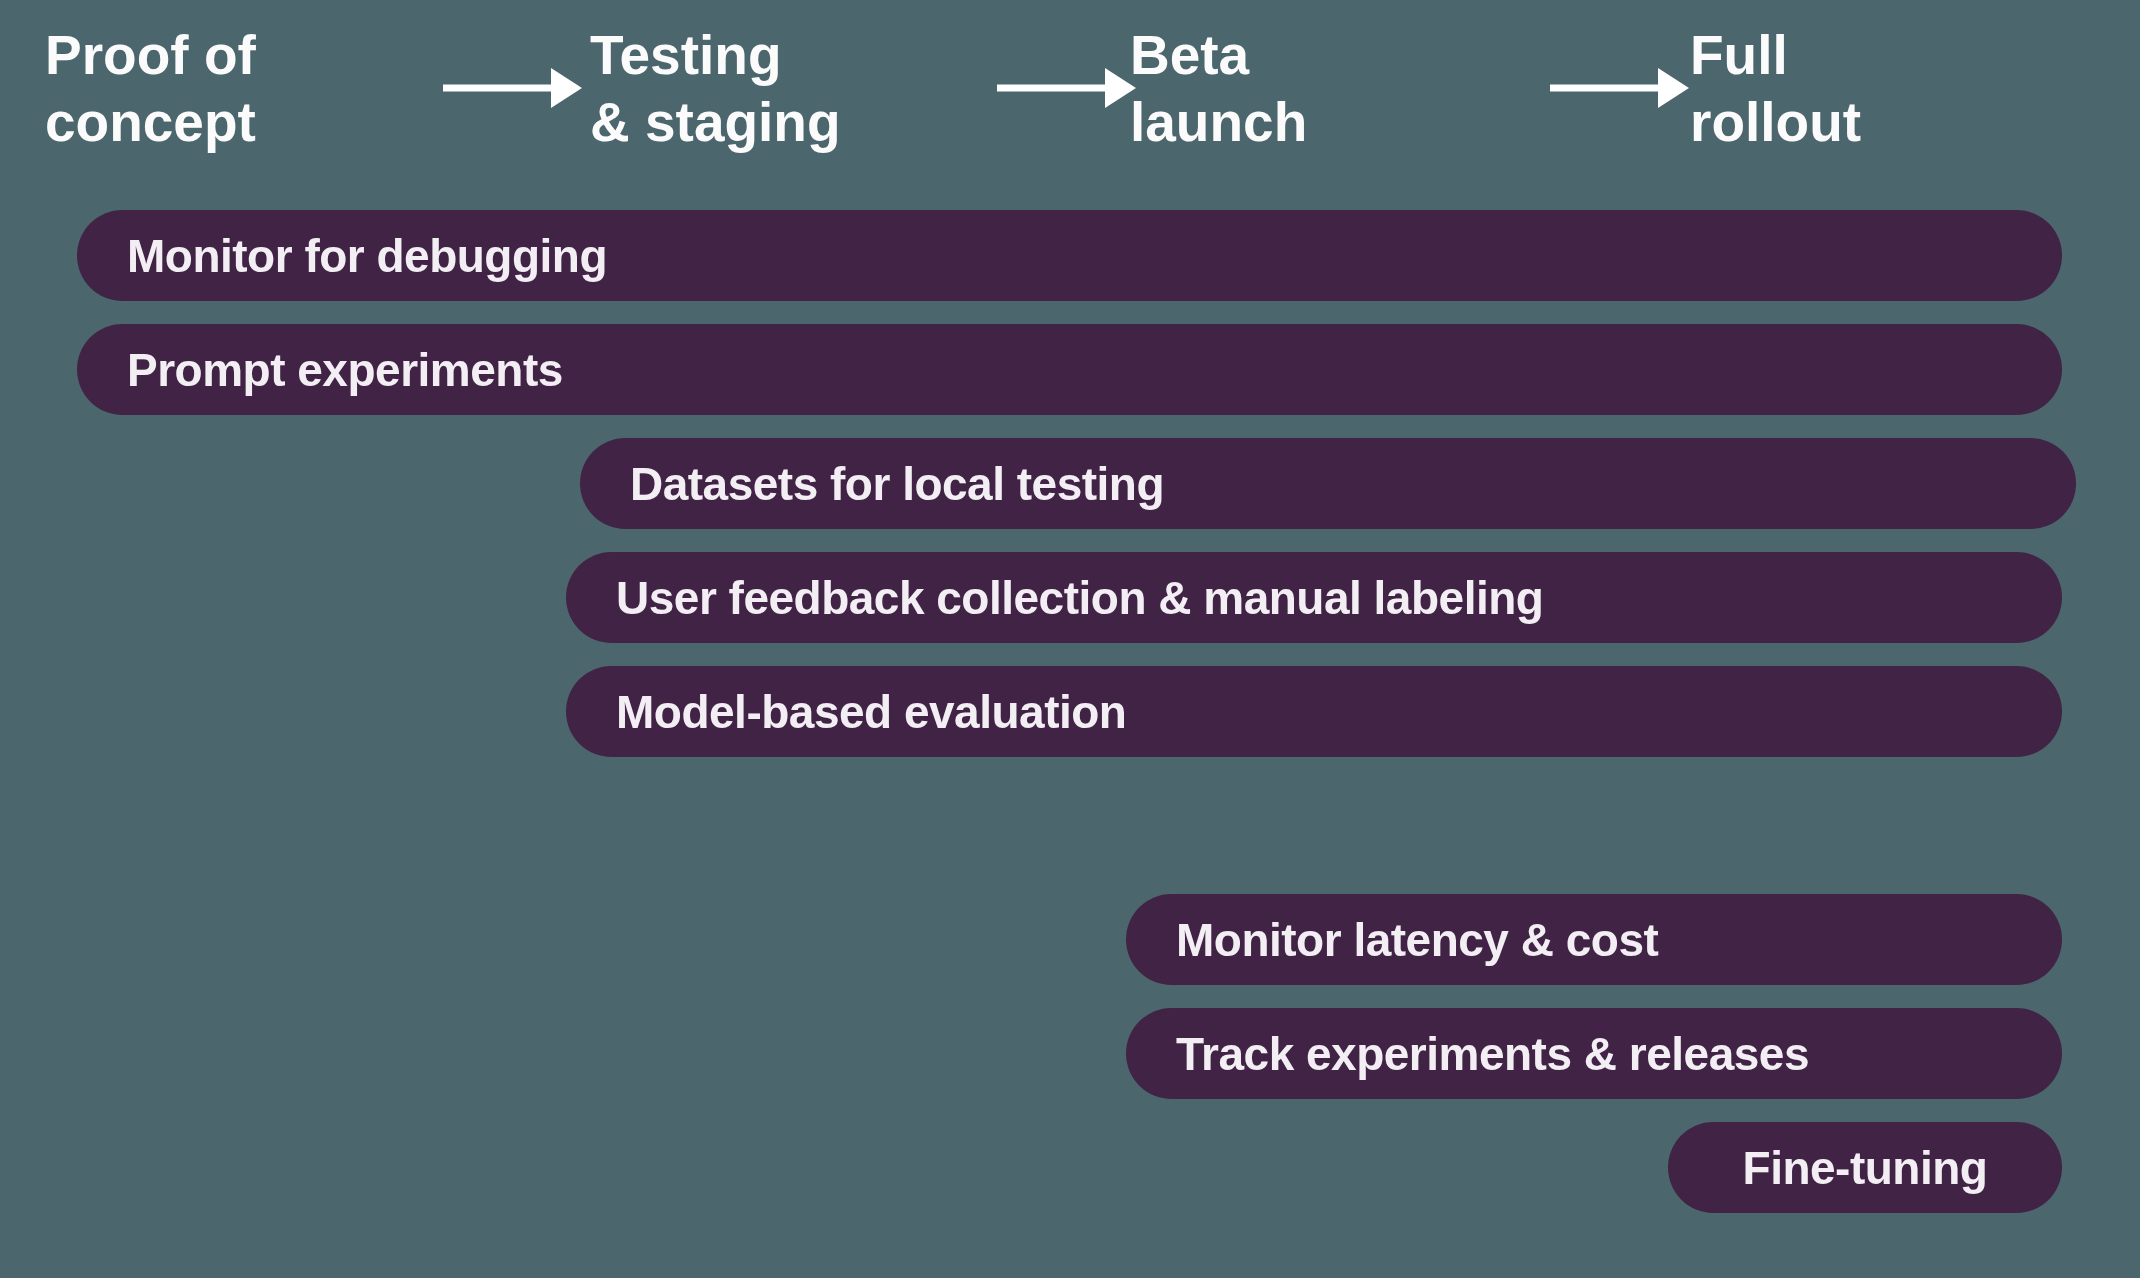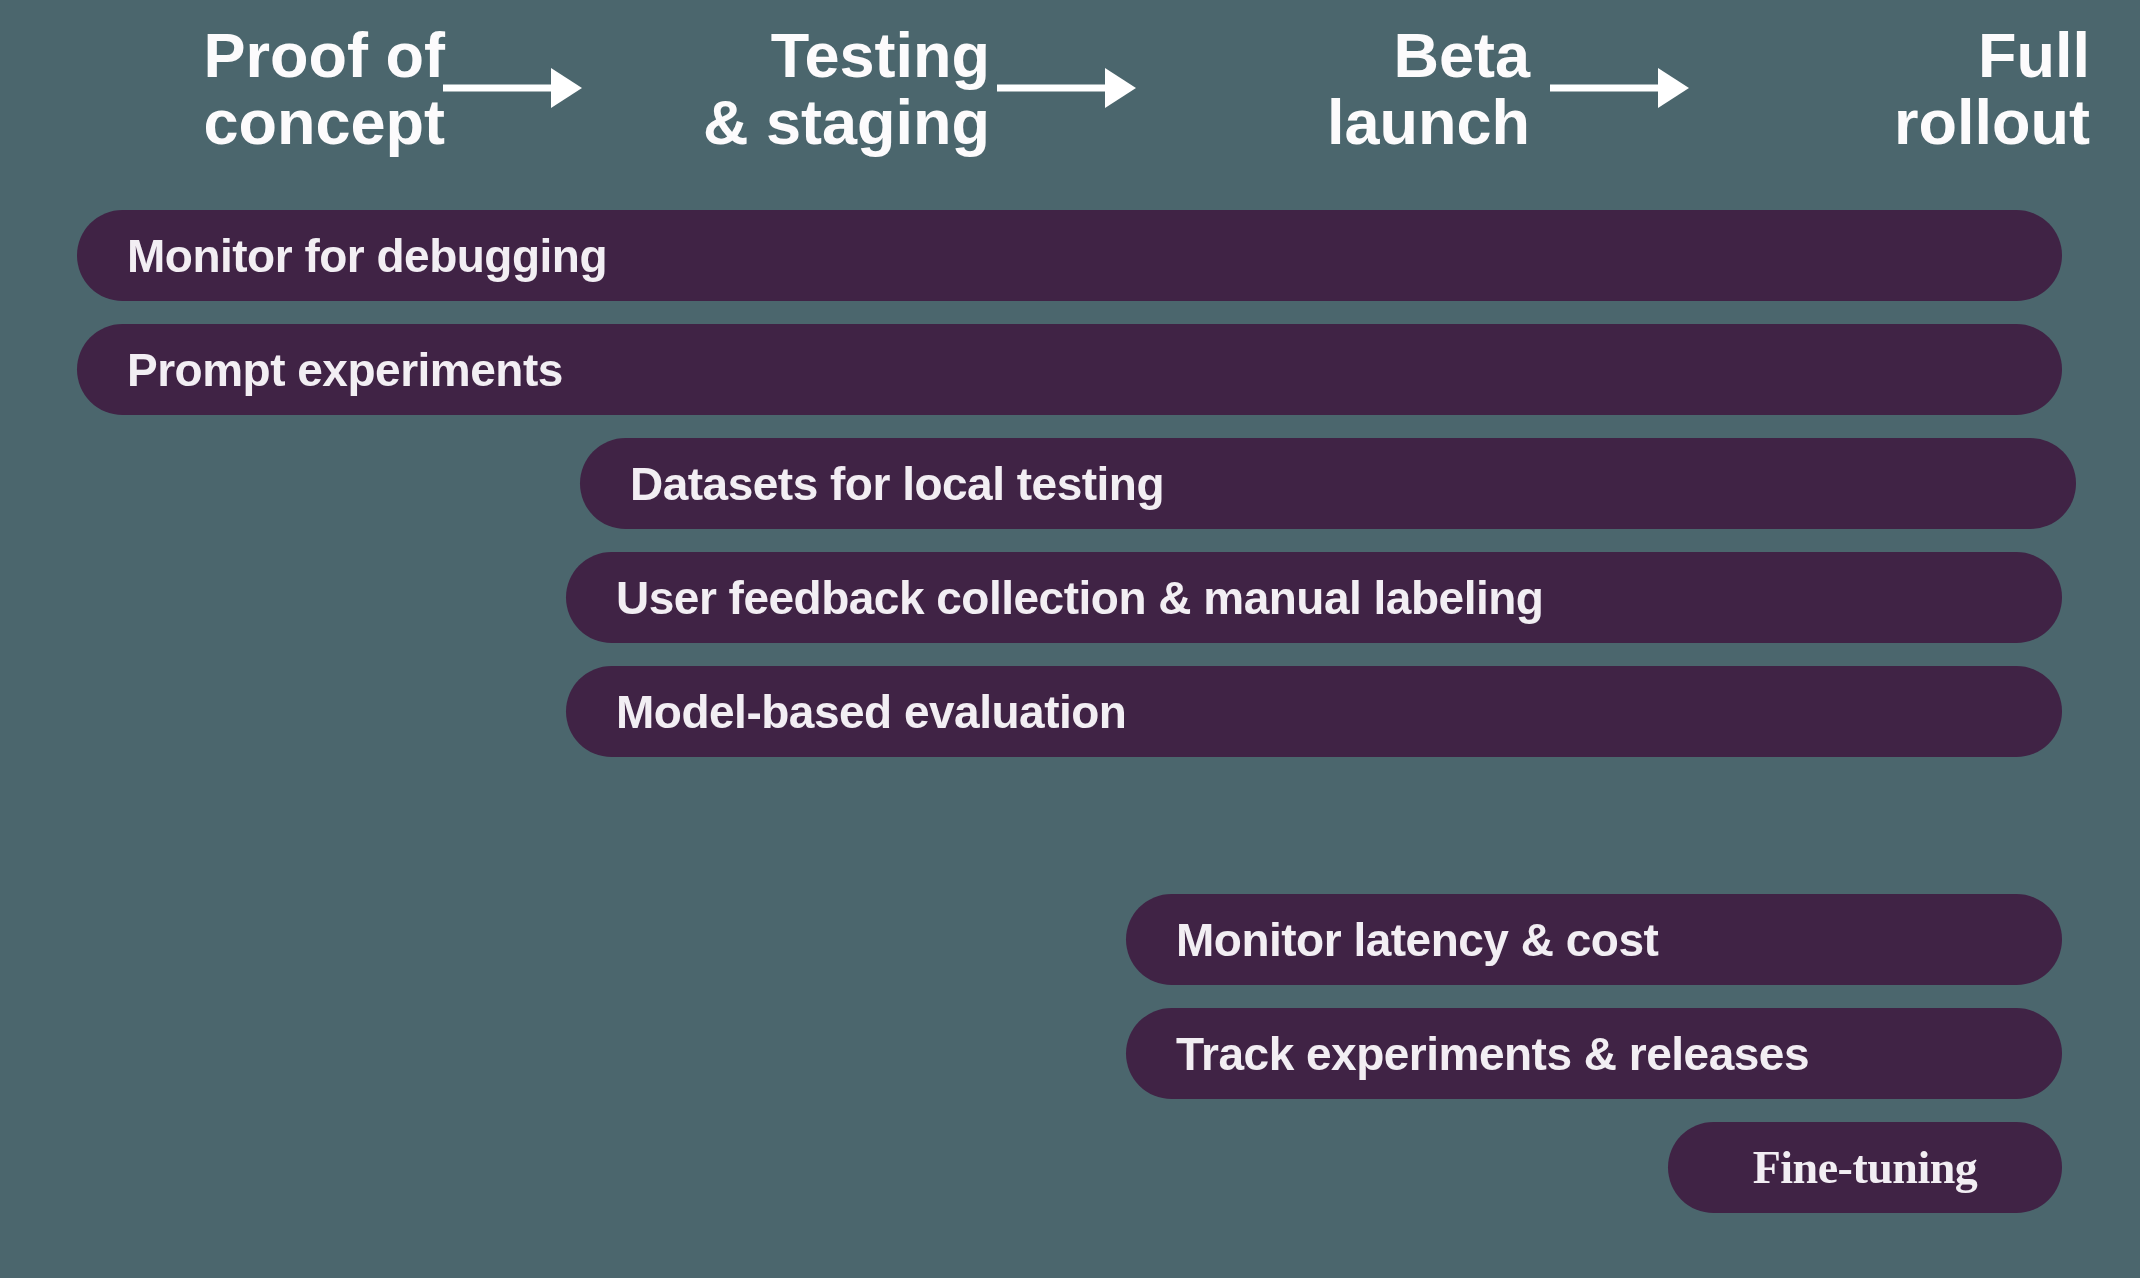--- a/index.html
+++ b/index.html
@@ -16,24 +16,24 @@
     overflow: hidden;
   }
 
   
   .phase-header {
     position: absolute;
     top: 22px;
     width: 400px;
     height: 140px;
     color: var(--header-text, #FCFBFC);
-    font-size: 63px;
+    font-size: 55px;
     line-height: 67px;
     font-weight: 700;
-    text-align: right;
+    text-align: left;
     white-space: pre-line;
     letter-spacing: 0px;
   }
   .ph-1 { left: 45px; }
   .ph-2 { left: 590px; }
   .ph-3 { left: 1130px; }
   .ph-4 { left: 1690px; }
 
   
   .arrow {
@@ -64,21 +64,21 @@
     box-sizing: border-box;
   }
   .bar-1 { left: 77px;   top: 210px;  width: 1985px; }
   .bar-2 { left: 77px;   top: 324px;  width: 1985px; }
   .bar-3 { left: 580px;  top: 438px;  width: 1496px; }
   .bar-4 { left: 566px;  top: 552px;  width: 1496px; }
   .bar-5 { left: 566px;  top: 666px;  width: 1496px; }
   .bar-6 { left: 1126px; top: 780px;  width: 936px; }
   .bar-7 { left: 1126px; top: 894px;  width: 936px; }
   .bar-8 { left: 1126px; top: 1008px; width: 936px; }
-  .bar-9 { left: 1668px; top: 1122px; width: 394px; padding-left: 0; justify-content: center; font-family: Liberation Serif, serif; }
+  .bar-9 { left: 1668px; top: 1122px; width: 394px; padding-left: 0; justify-content: center; }
 </style>
 </head>
 <body>
 
 <div class="stage" style="--bg: #4B666D; --bar-fill: #402345; --bar-text: #F2EEF3; --header-text: #FCFBFC;">
 
   <div class="phase-header ph-1">Proof of
 concept</div>
   <div class="phase-header ph-2">Testing
 &amp; staging</div>

